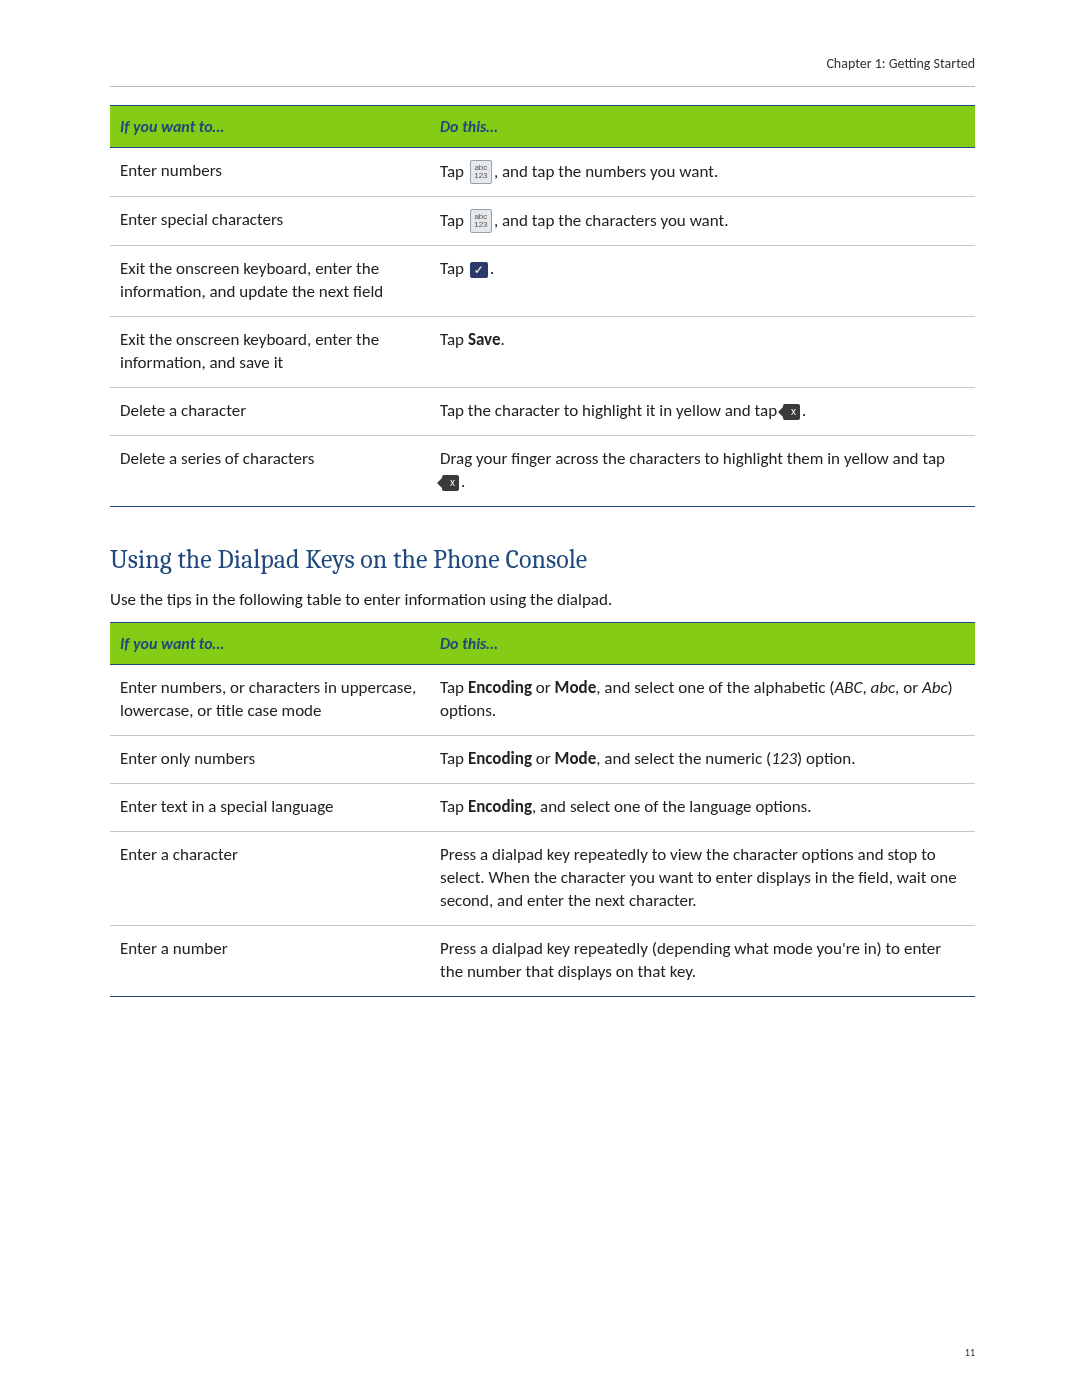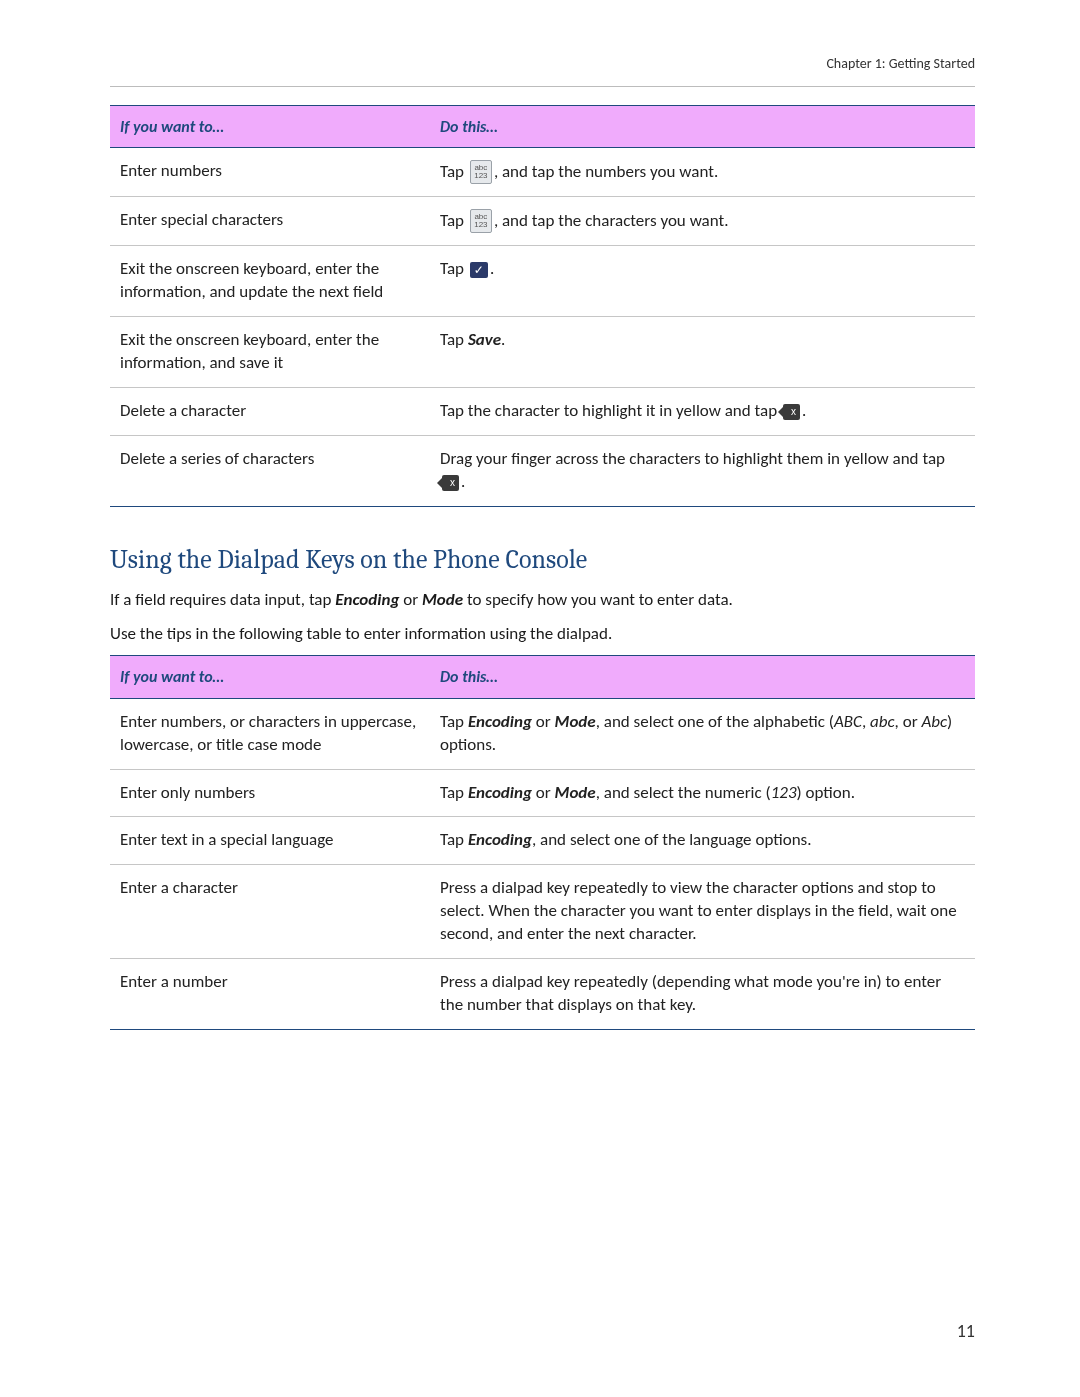--- a/index.html
+++ b/index.html
@@ -29,21 +29,21 @@
     border-top: 1px solid #bcbcbc;
     margin: 0 0 18px 0;
   }
   table.infotable {
     width: 100%;
     border-collapse: collapse;
     font-size: 17px;
     margin-bottom: 36px;
   }
   table.infotable thead th {
-    background: #f0abfc;
+    background: #84cc16;
     font-style: italic;
     font-weight: 700;
     color: #1f497d;
     text-align: left;
     padding: 10px 10px 10px 10px;
     border-top: 1.5px solid #1f497d;
     border-bottom: 1.5px solid #1f497d;
     font-size: 16px;
   }
   table.infotable tbody td {
@@ -60,27 +60,27 @@
     font-family: Cambria, Georgia, "Times New Roman", serif;
     color: #1f497d;
     font-size: 26px;
     font-weight: 400;
     margin: 24px 0 10px 0;
   }
   p.body {
     margin: 10px 0;
     line-height: 1.38;
   }
-  b { font-weight: 700; font-style: italic; }
+  b { font-weight: 700; }
   i { font-style: italic; }
   .page-number {
     position: absolute;
-    bottom: 54px;
+    bottom: 38px;
     right: 105px;
-    font-size: 18px;
+    font-size: 10px;
     color: #333;
   }
   
   .key {
     display: inline-block;
     vertical-align: middle;
     border: 1px solid #9aa1a8;
     background: #e6e9ec;
     color: #555;
     font-size: 8px;
@@ -166,21 +166,20 @@
         </tr>
         <tr>
           <td class="col-left">Delete a series of characters</td>
           <td><span>Drag your finger across the characters to highlight them in yellow and tap <span class="key-backspace">x</span>.</span></td>
         </tr>
       </tbody>
     </table>
 
   <h2 class="section">Using the Dialpad Keys on the Phone Console</h2>
   <div id="section-paragraphs">
-      <p class="body"><span>If a field requires data input, tap <b>Encoding</b> or <b>Mode</b> to specify how you want to enter data.</span></p>
       <p class="body"><span>Use the tips in the following table to enter information using the dialpad.</span></p>
     </div>
 
   <table class="infotable" id="table2">
       <thead>
         <tr>
           <th style="width: 300px;">If you want to…</th>
           <th>Do this…</th>
         </tr>
       </thead>

